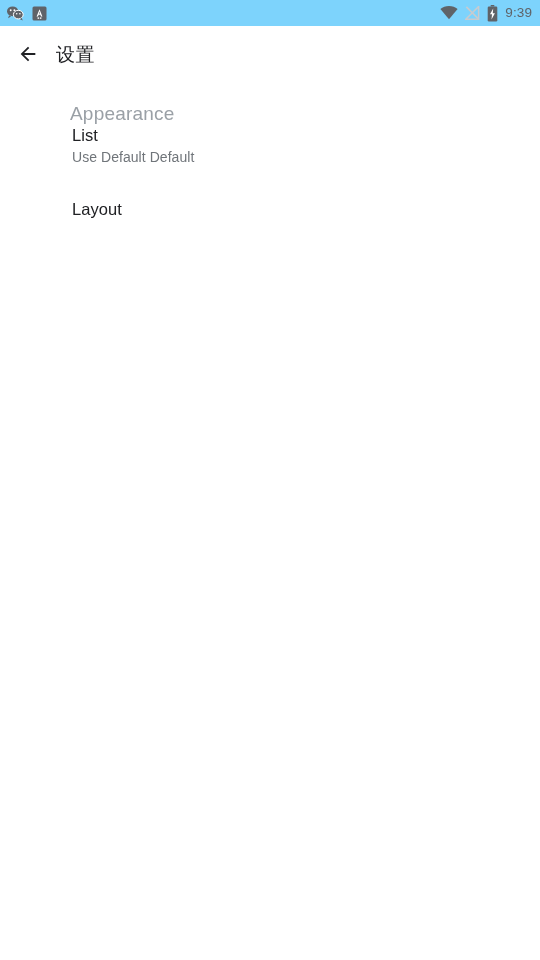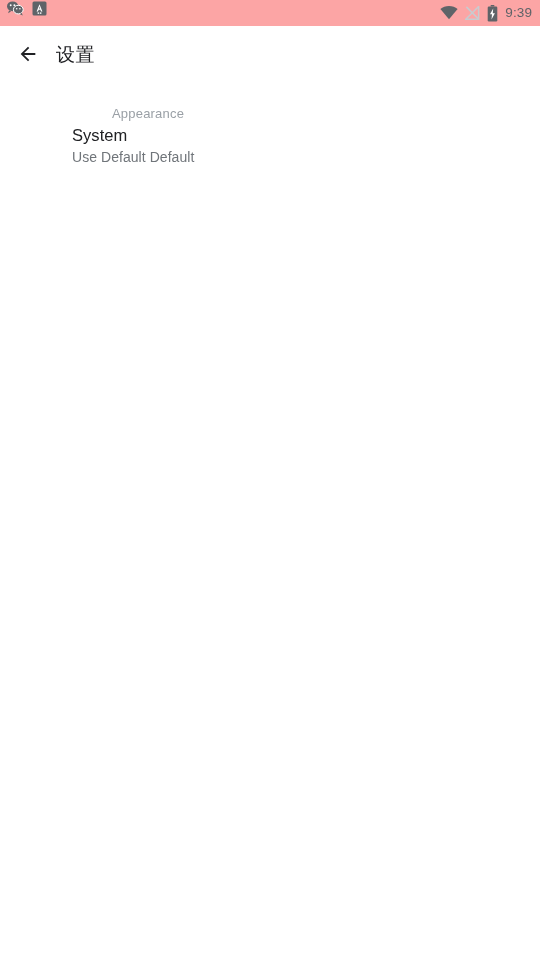--- a/index.html
+++ b/index.html
@@ -14,24 +14,24 @@
     -webkit-font-smoothing: antialiased;
     overflow: hidden;
     position: relative;
   }
 
   
   .status-bar {
     height: 26px;
     width: 100%;
     display: flex;
-    align-items: flex-start;
+    align-items: center;
     box-sizing: border-box;
     padding: 0 8px 0 6px;
-    background: #fca5a5;
+    background: #7dd3fc;
   }
   .status-left {
     display: flex;
     align-items: center;
     gap: 8px;
   }
   .status-right {
     margin-left: auto;
     display: flex;
     align-items: center;
@@ -79,22 +79,22 @@
     font-family: "DejaVu Sans", "Liberation Sans", sans-serif;
     letter-spacing: 0.4px;
     line-height: 1;
   }
 
   
   .content {
     padding-top: 22px;
   }
   .section-header {
-    padding-left: 112px;
-    font-size: 13px;
+    padding-left: 70px;
+    font-size: 19px;
     color: #9aa0a6;
     letter-spacing: 0.2px;
     line-height: 20px;
     height: 20px;
   }
   .pref-item {
     padding: 0 16px 0 72px;
     box-sizing: border-box;
     cursor: pointer;
     background: transparent;
@@ -179,23 +179,24 @@
   </button>
   <div class="app-bar-title">设置</div>
 </div>
 
 <div class="content">
 
   <div>
     <div class="section-header">Appearance</div>
 
     <div class="pref-item">
-      <div class="pref-title">System</div>
+      <div class="pref-title">List</div>
       <div class="pref-summary">Use Default Default</div>
     </div>
 
     <div class="pref-gap"></div>
 
     <div class="pref-item">
+      <div class="pref-title">Layout</div>
     </div>
   </div>
 
 </div>
 
 </body></html>

